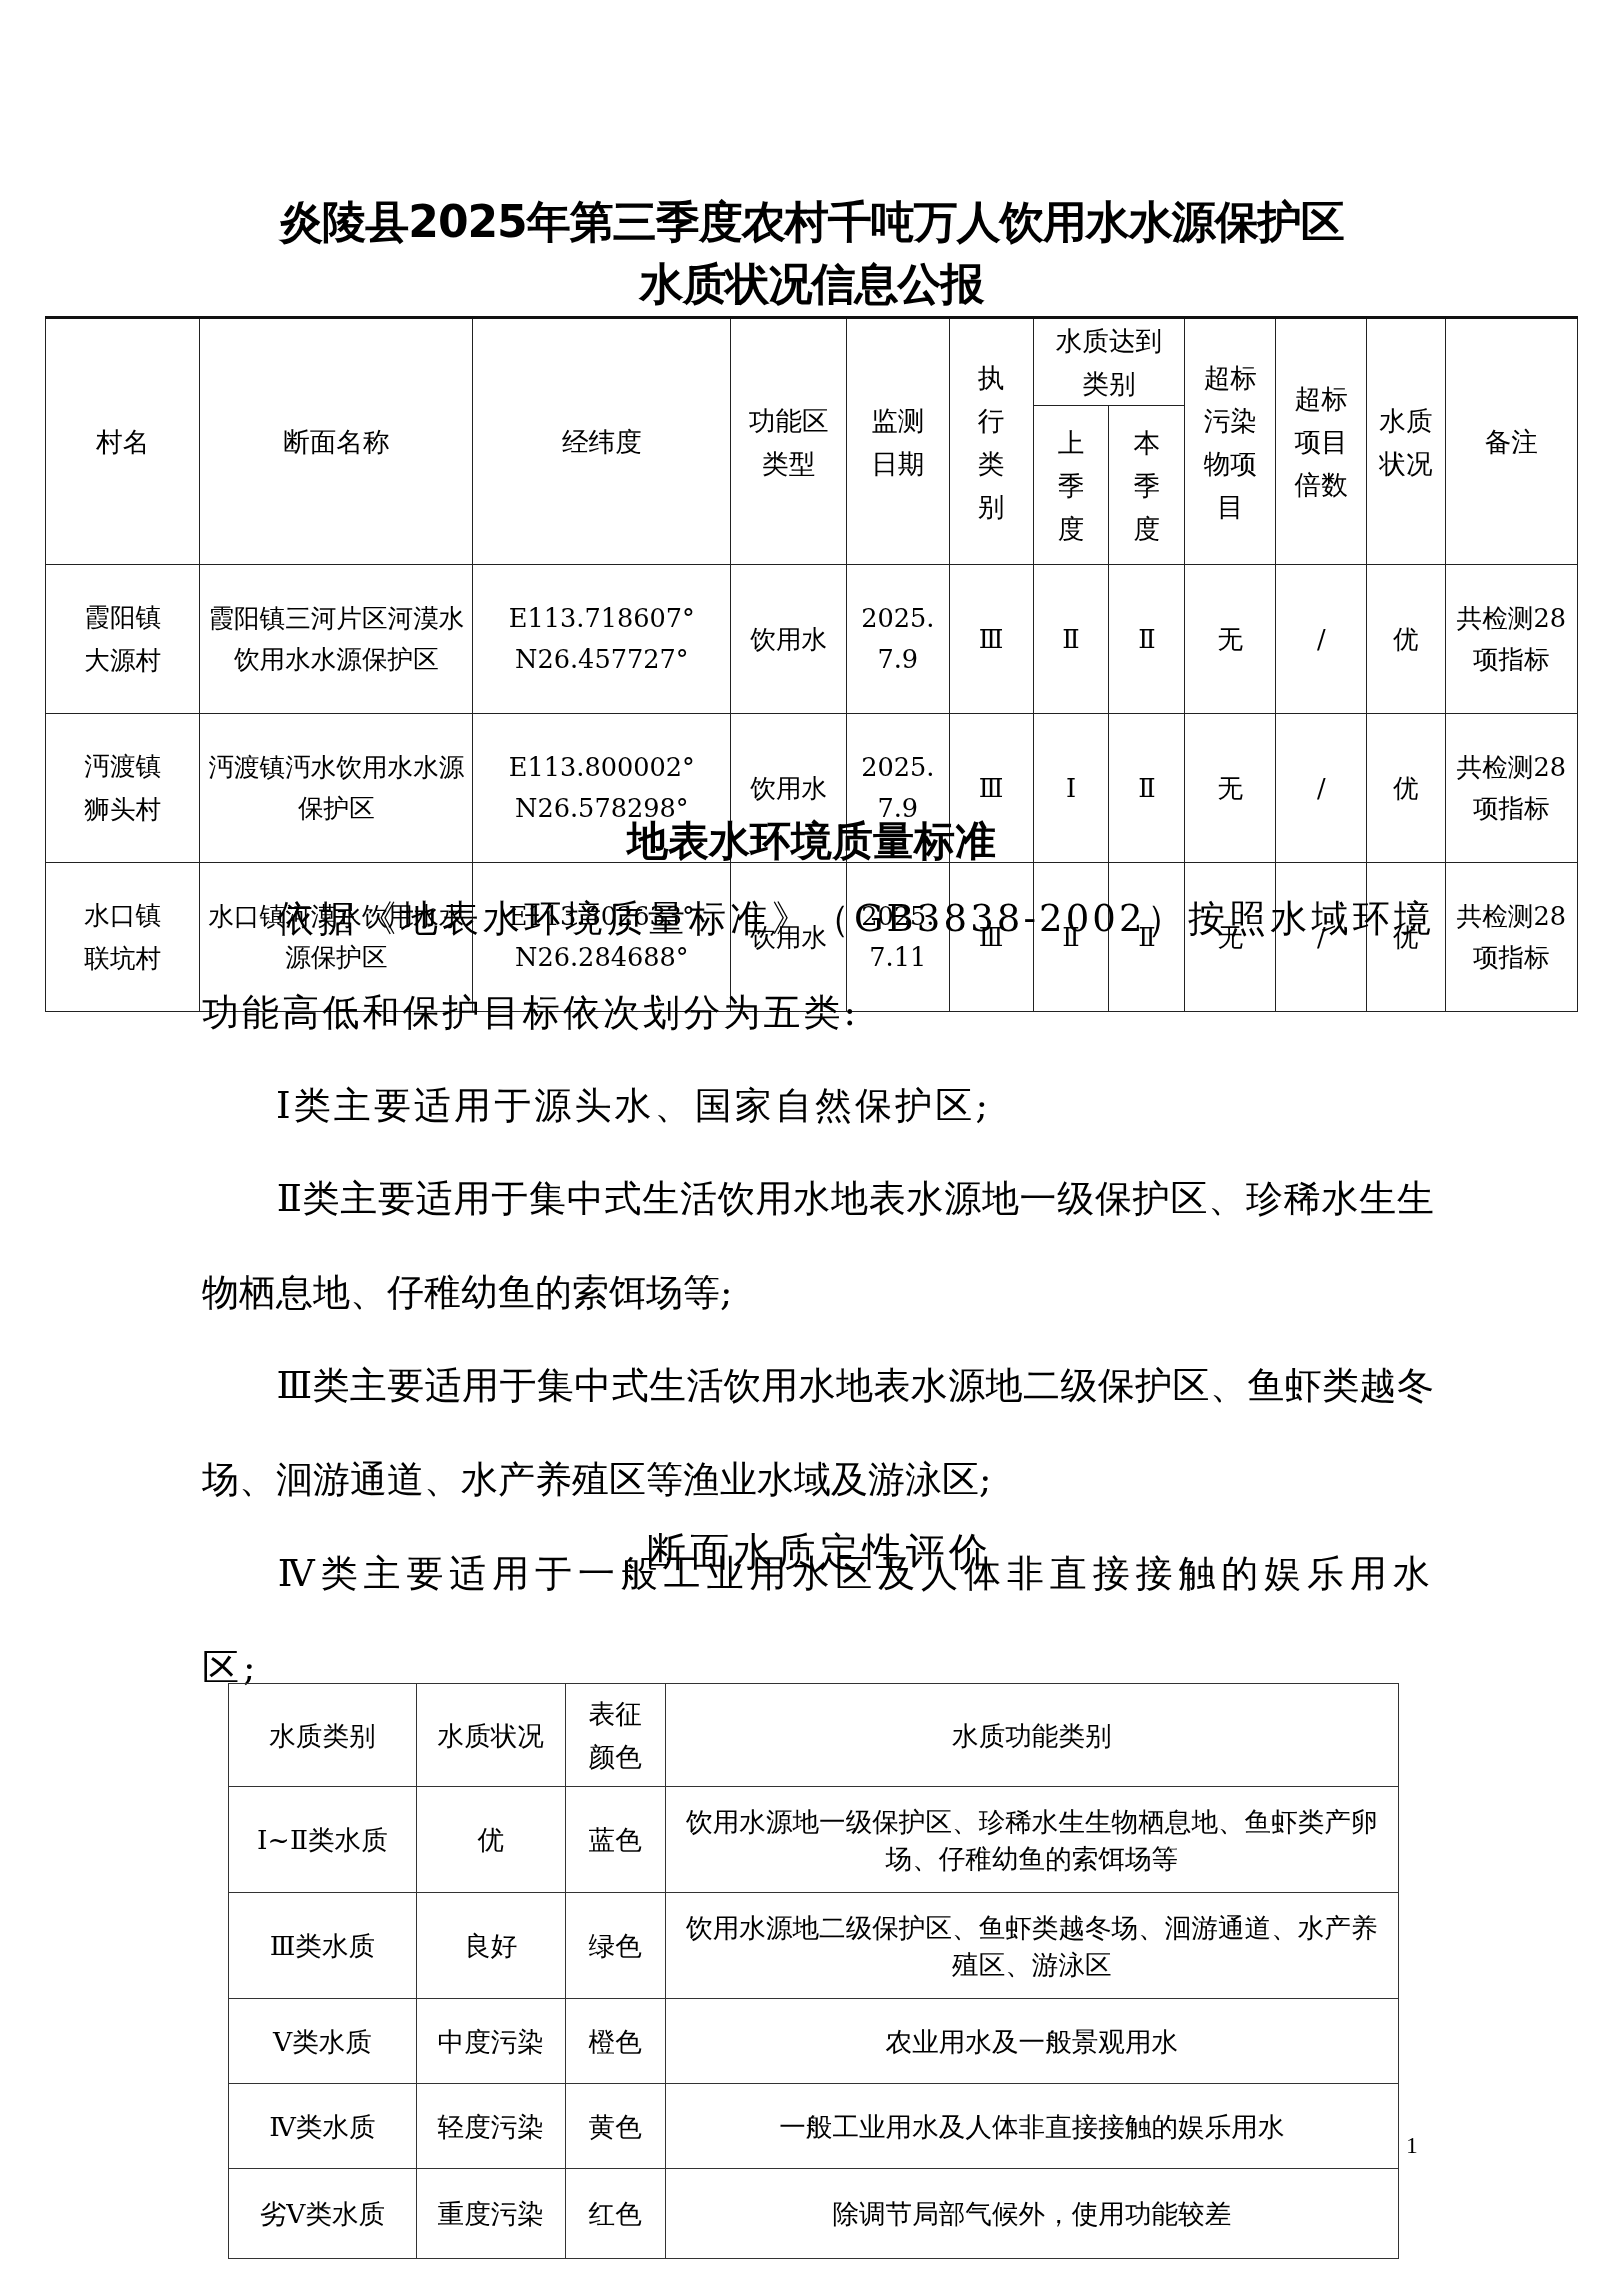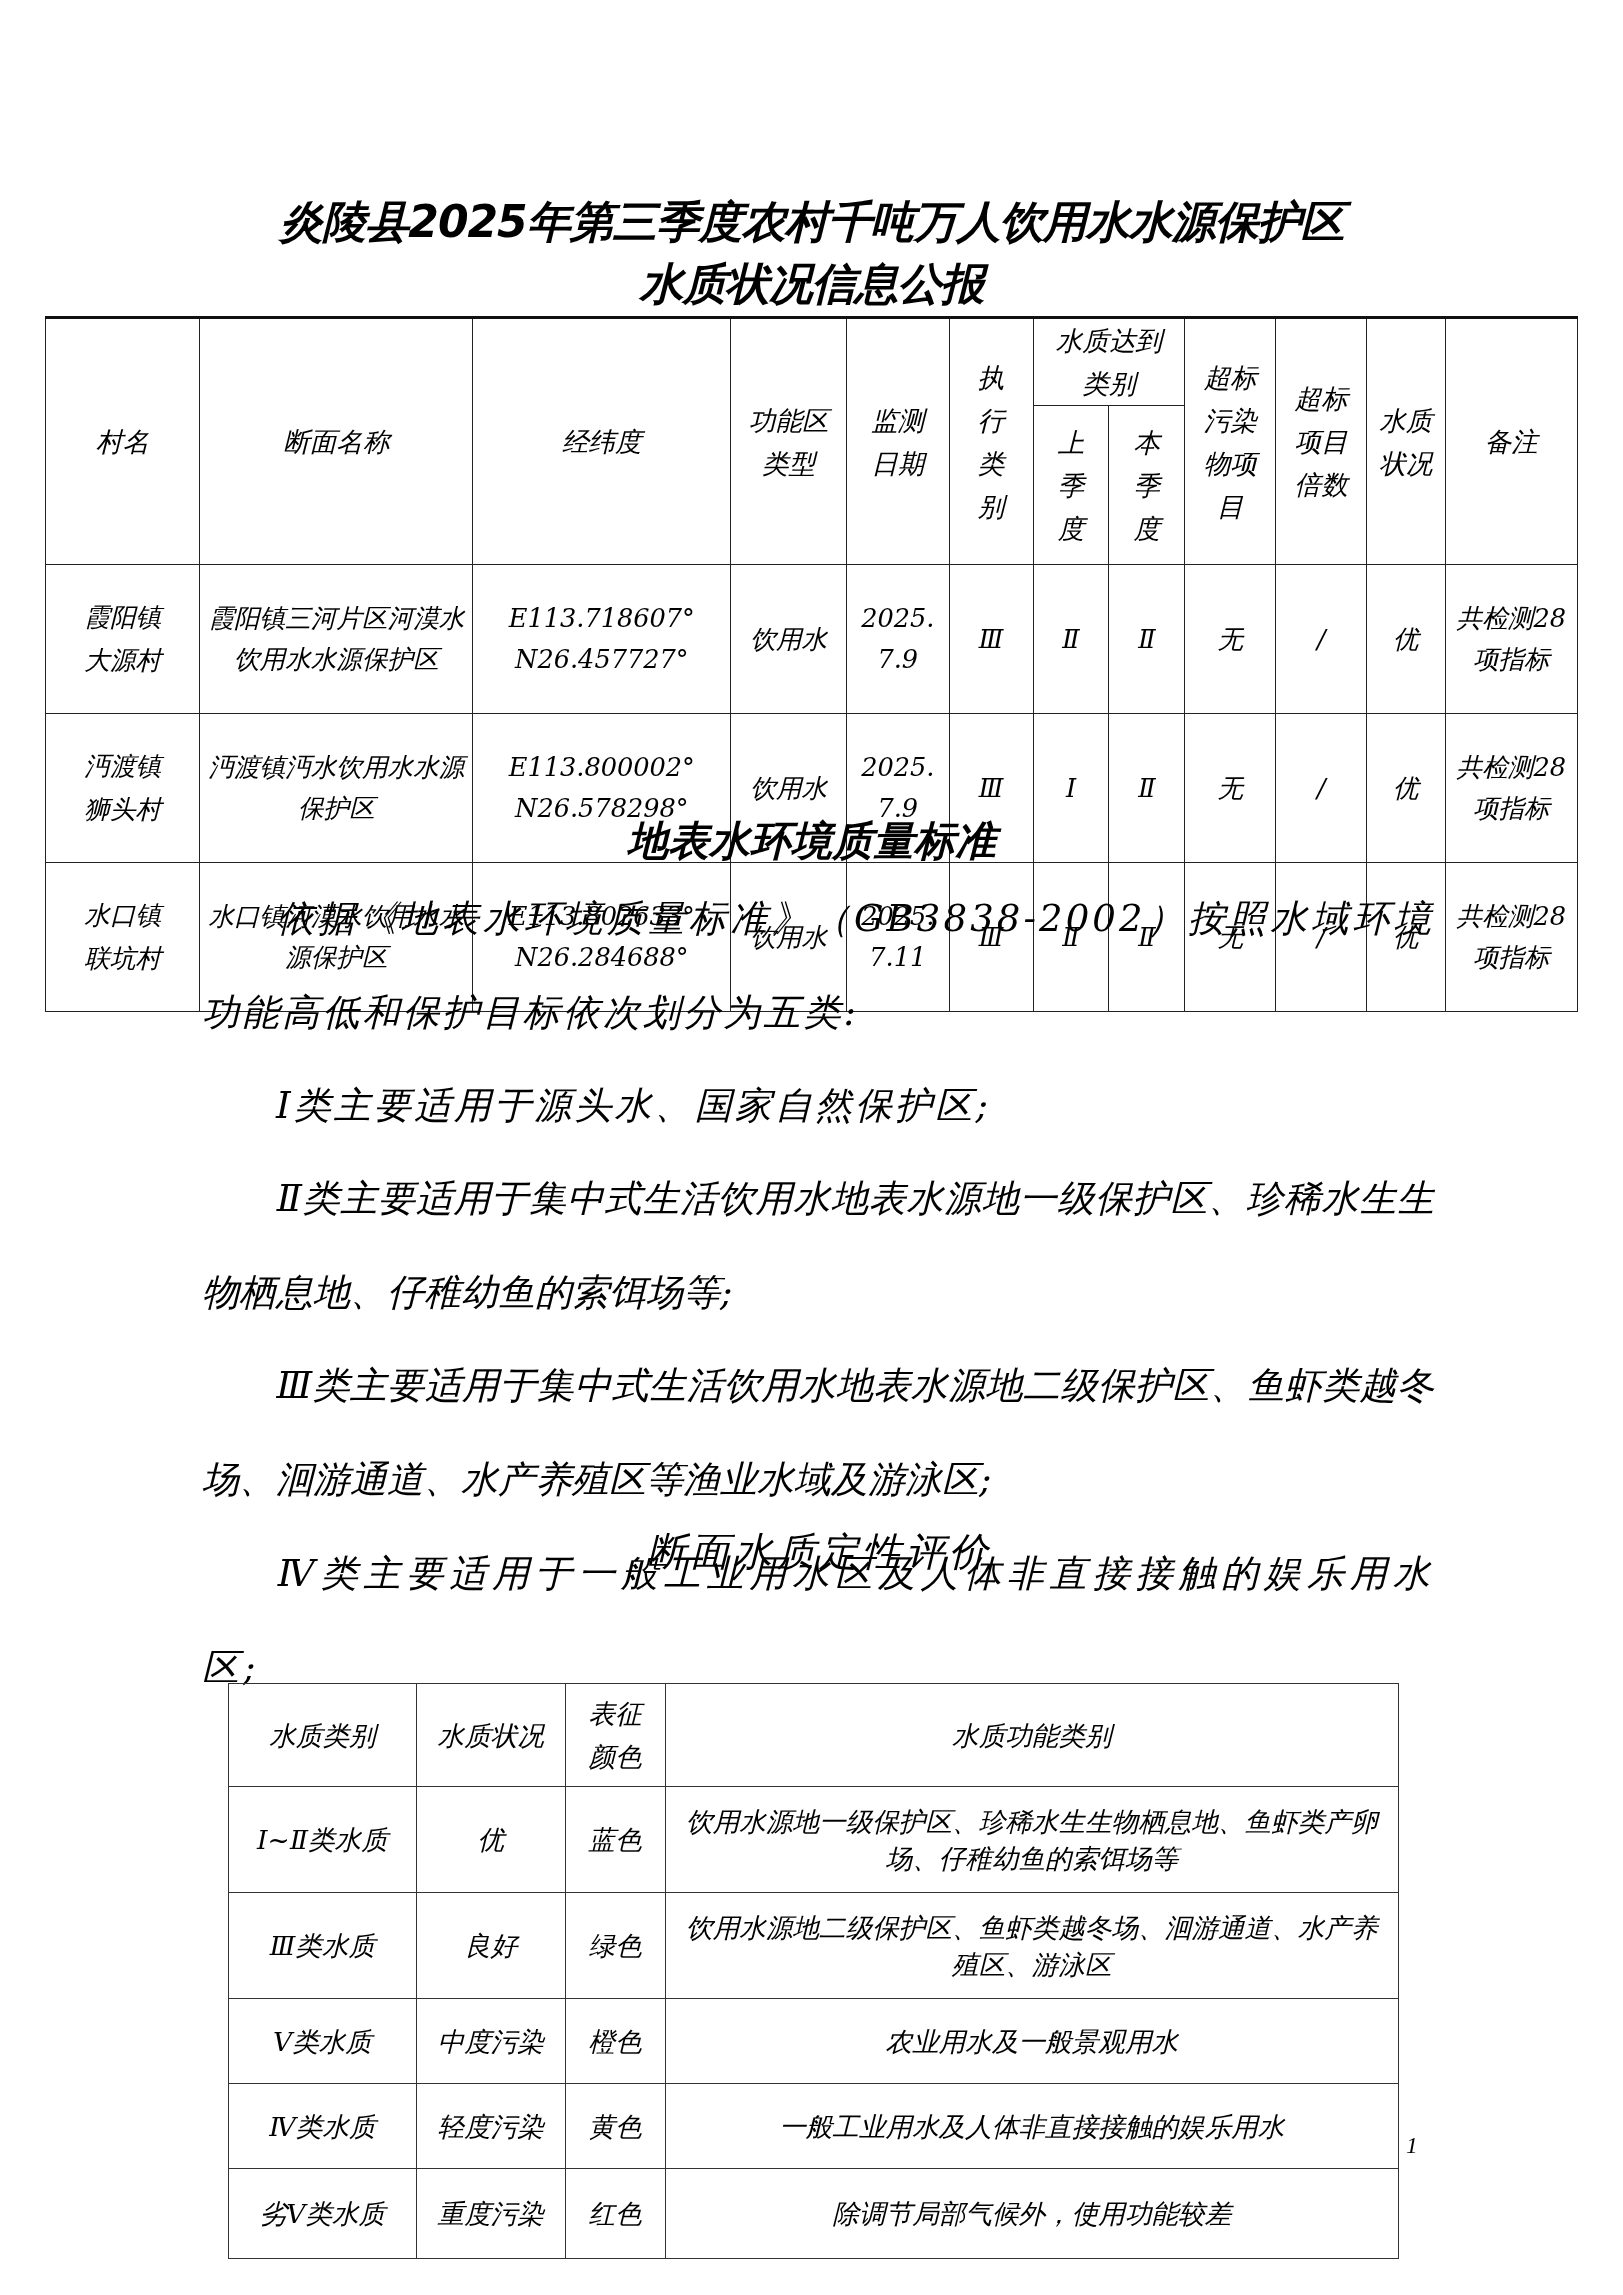--- a/index.html
+++ b/index.html
@@ -1,17 +1,17 @@
 <!DOCTYPE html>
 <html style="font-size:8.2px"><head>
 <meta charset="utf-8">
 <style>
   html, body { margin:0; padding:0; background:#ffffff; }
   body { width:1623px; height:2295px; position:relative; overflow:hidden; color:#000; }
-  .page { position:absolute; left:0; top:0; width:1623px; height:2295px;font-style:italic; }
+  .page { position:absolute; left:0; top:0; width:1623px; height:2295px; }
 
   .title-1, .title-2 {
     position:absolute; left:0; width:1623px; text-align:center;
     font-family:"DejaVu Sans", sans-serif; font-weight:bold; font-size:44px; line-height:56px;
     letter-spacing:-1px;
   }
   .title-1 { top:194px; }
   .title-2 { top:256px; }
 
   table { border-collapse:collapse; position:absolute; font-family:"DejaVu Serif", serif; }

